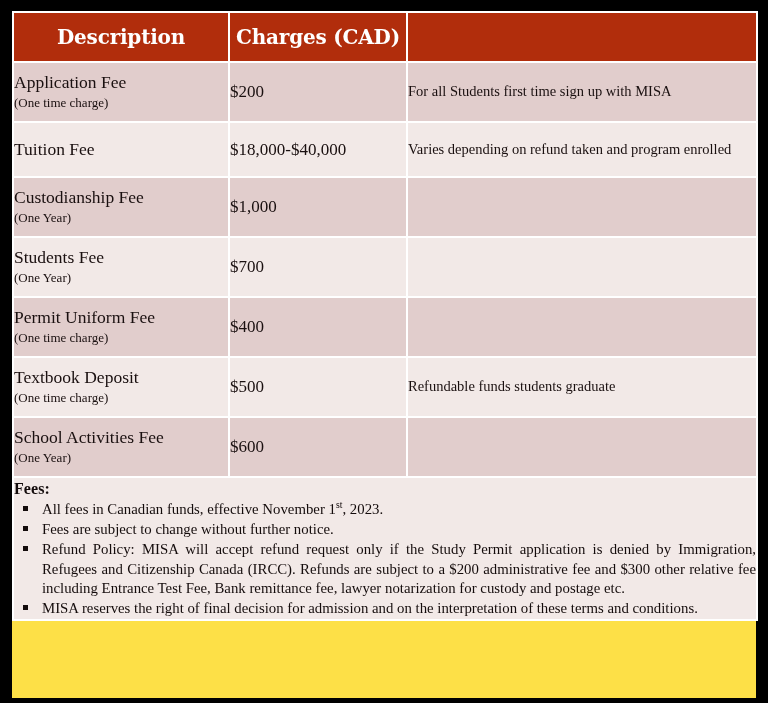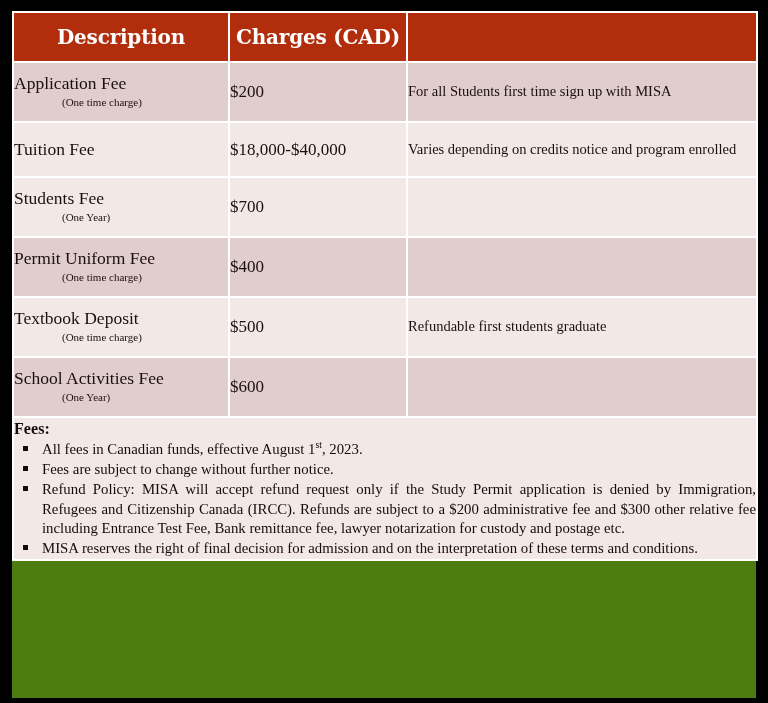--- a/index.html
+++ b/index.html
@@ -22,21 +22,21 @@
     height: 703px;
     background: #000000;
     box-sizing: border-box;
   }
   .table-wrap {
     position: absolute;
     left: 12px;
     top: 11px;
     width: 744px;
     height: 687px;
-    background: #4d7c0f;
+    background: #fde047;
     box-sizing: border-box;
   }
   table.fee-table {
     width: 744px;
     border-collapse: separate;
     border-spacing: 2px 2px;
     table-layout: fixed;
     background: #ffffff;
   }
   table.fee-table td, table.fee-table th {
@@ -68,24 +68,23 @@
 
   td.c-desc {
     width: 214px;
     padding: 7px 0 7px 10px;
     font-size: 17.5px;
     color: #1a1010;
     line-height: 1.12;
   }
   td.c-desc .sub {
     display: block;
-    font-size: 11px;
+    font-size: 13px;
     line-height: 1.25;
     margin-top: 3px;
-    padding-left: 48px;
   }
   td.c-chg {
     width: 176px;
     text-align: left;
     font-size: 17px;
     color: #1a1010;
   }
   td.c-note {
     width: 348px;
     padding: 7px 12px 7px 12px;
@@ -160,23 +159,31 @@
           <td class="c-note">For all Students first time sign up with MISA</td>
         </tr>
 
 
 
         <tr class="shade-light r-tuit">
           <td class="c-desc">
             <span>Tuition Fee</span>
           </td>
           <td class="c-chg">$18,000-$40,000</td>
-          <td class="c-note">Varies depending on credits notice and program enrolled</td>
-        </tr>
-
+          <td class="c-note">Varies depending on refund taken and program enrolled</td>
+        </tr>
+
+        <tr class="shade-dark r-tall">
+          <td class="c-desc">
+            <span>Custodianship Fee</span>
+            <span class="sub">(One Year)</span>
+          </td>
+          <td class="c-chg">$1,000</td>
+          <td class="c-note"></td>
+        </tr>
 
         <tr class="shade-light r-tall">
           <td class="c-desc">
             <span>Students Fee</span>
             <span class="sub">(One Year)</span>
           </td>
           <td class="c-chg">$700</td>
           <td class="c-note"></td>
         </tr>
 
@@ -188,38 +195,38 @@
           <td class="c-chg">$400</td>
           <td class="c-note"></td>
         </tr>
 
         <tr class="shade-light r-tall">
           <td class="c-desc">
             <span>Textbook Deposit</span>
             <span class="sub">(One time charge)</span>
           </td>
           <td class="c-chg">$500</td>
-          <td class="c-note">Refundable first students graduate</td>
+          <td class="c-note">Refundable funds students graduate</td>
         </tr>
 
         <tr class="shade-dark r-tall">
           <td class="c-desc">
             <span>School Activities Fee</span>
             <span class="sub">(One Year)</span>
           </td>
           <td class="c-chg">$600</td>
           <td class="c-note"></td>
         </tr>
 
         <tr>
           <td class="note-cell" colspan="3">
             <div class="note-title">Fees:</div>
             <ul class="note-list">
               <li>
-                <span class="bullet"></span><span>All fees in Canadian funds, effective August 1</span><sup class="ord">st</sup><span>, 2023.</span>
+                <span class="bullet"></span><span>All fees in Canadian funds, effective November 1</span><sup class="ord">st</sup><span>, 2023.</span>
               </li>
               <li>
                 <span class="bullet"></span><span>Fees are subject to change without further notice.</span>
               </li>
               <li>
                 <span class="bullet"></span><span>Refund Policy: MISA will accept refund request only if the Study Permit application is denied by Immigration, Refugees and Citizenship Canada (IRCC). Refunds are subject to a $200 administrative fee and $300 other relative fee including Entrance Test Fee, Bank remittance fee, lawyer notarization for custody and postage etc.</span>
               </li>
               <li>
                 <span class="bullet"></span><span>MISA reserves the right of final decision for admission and on the interpretation of these terms and conditions.</span>
               </li>

